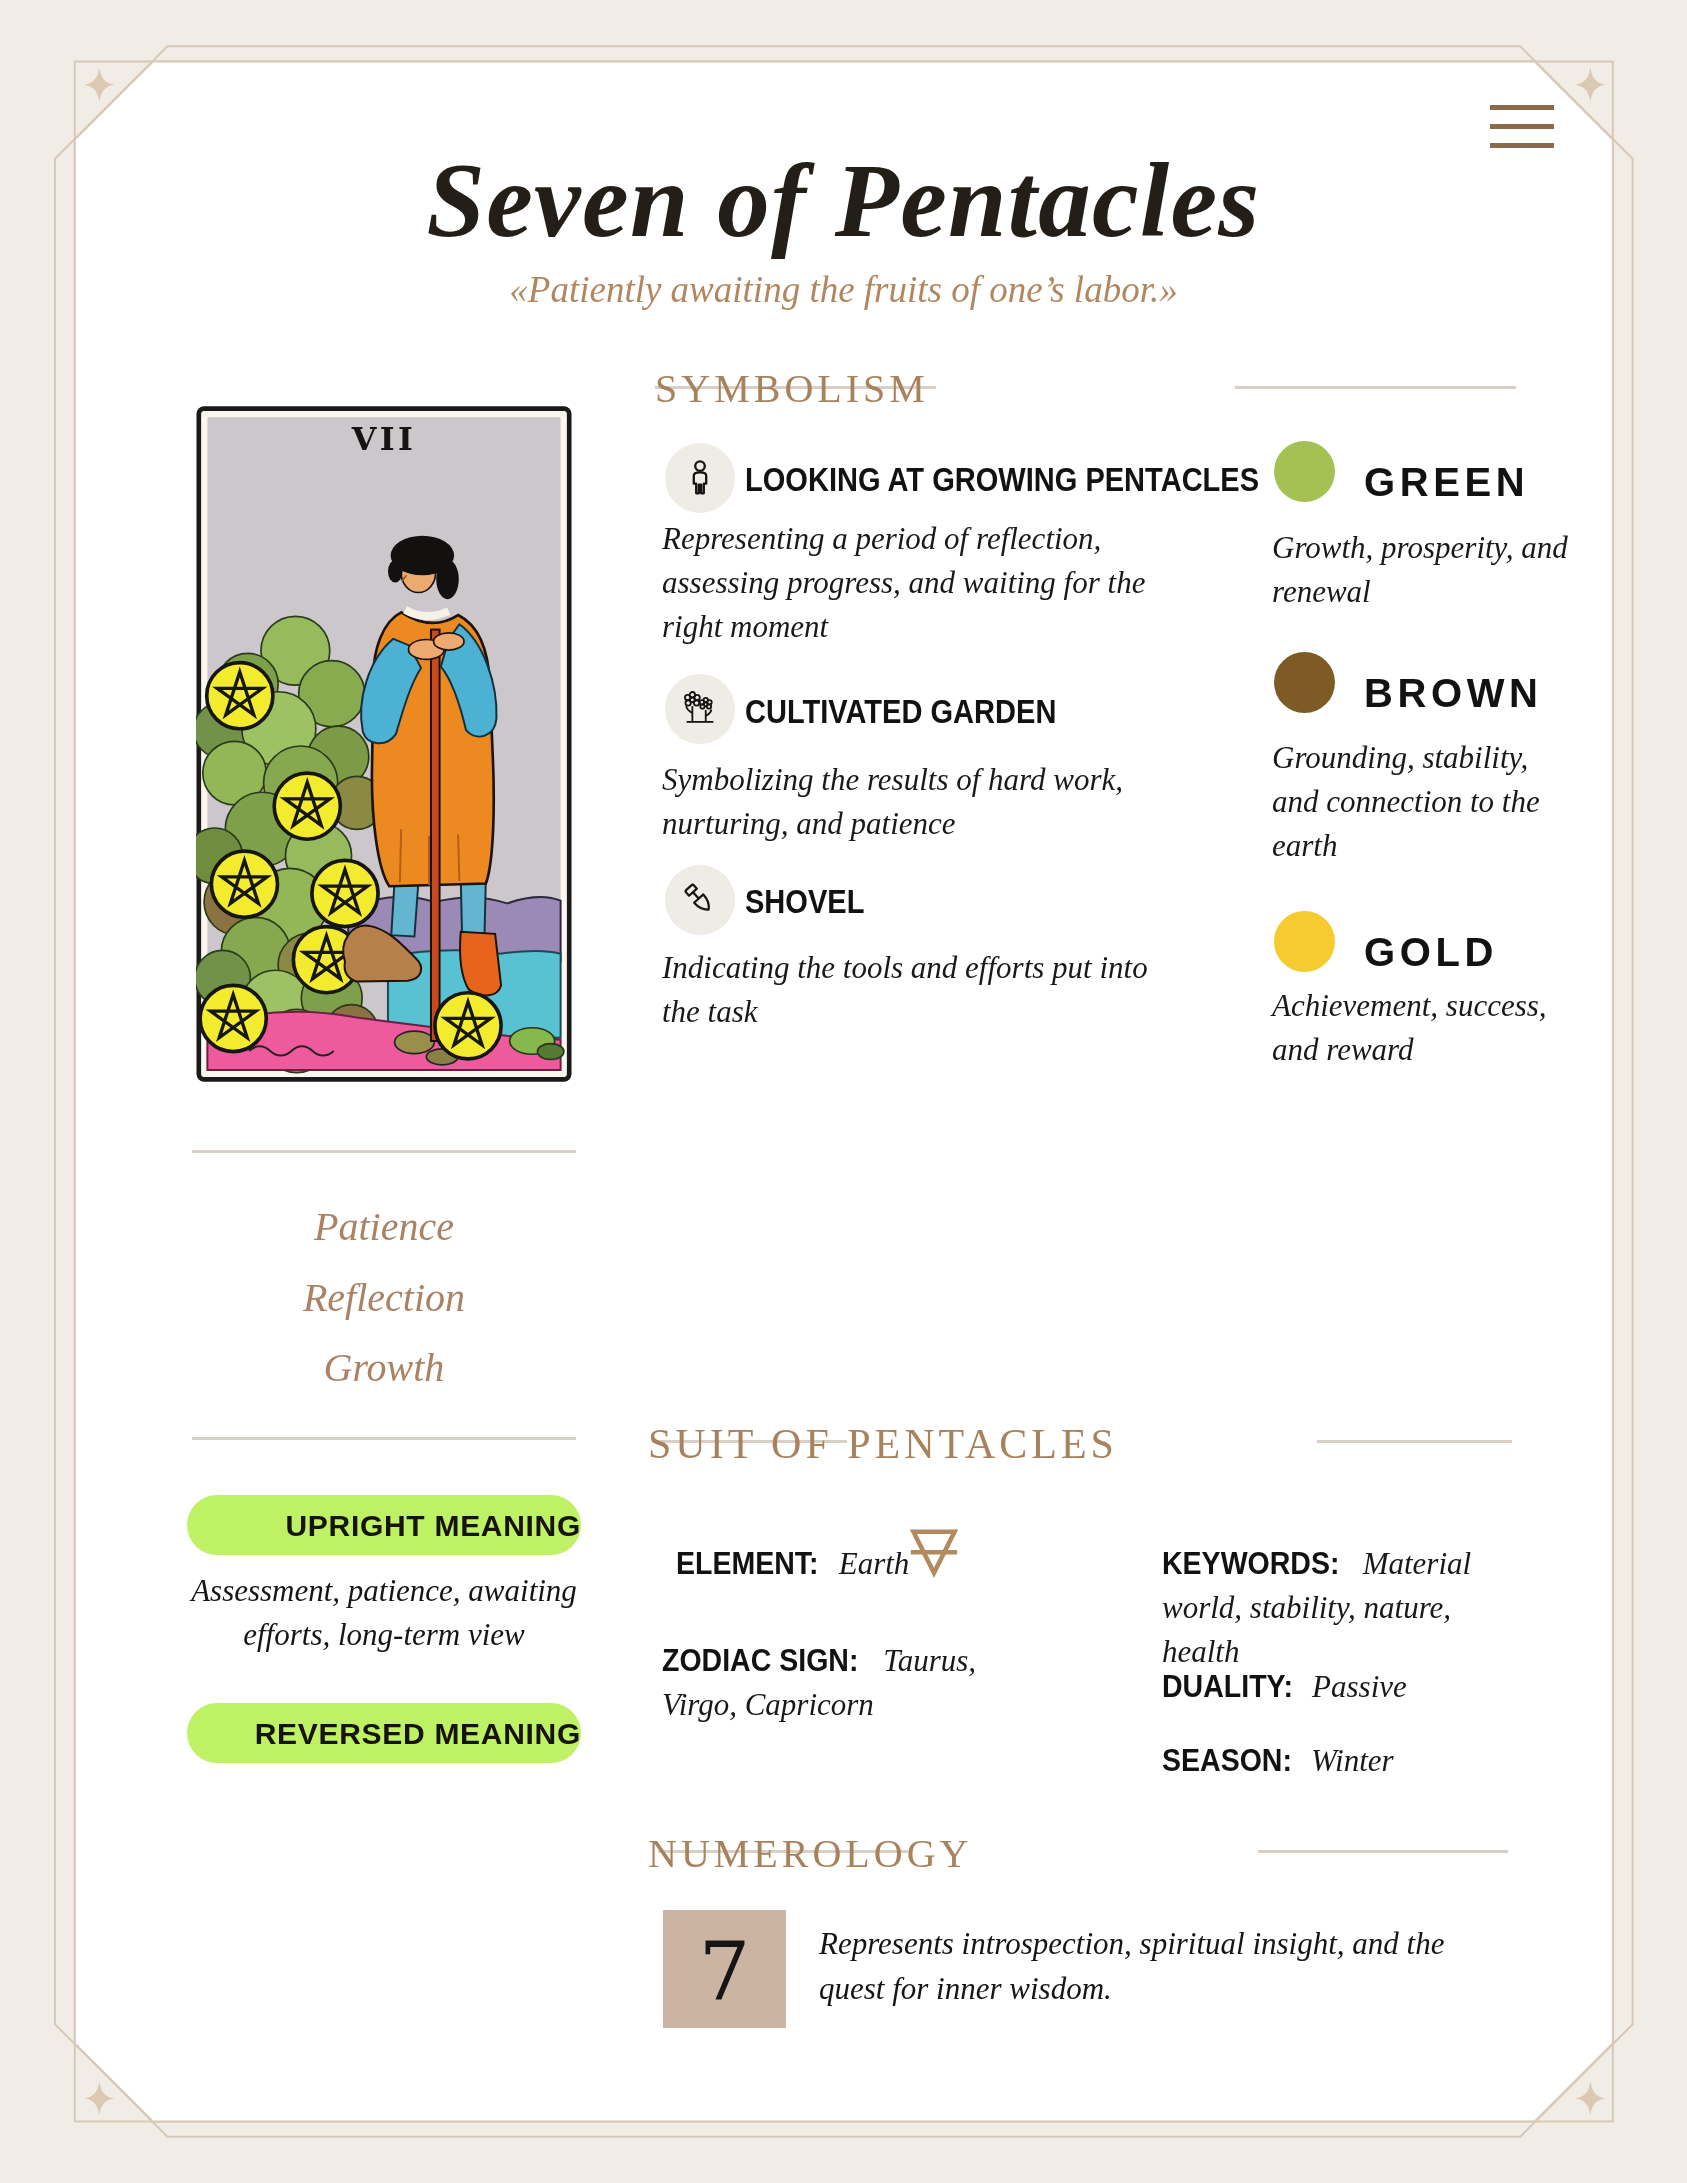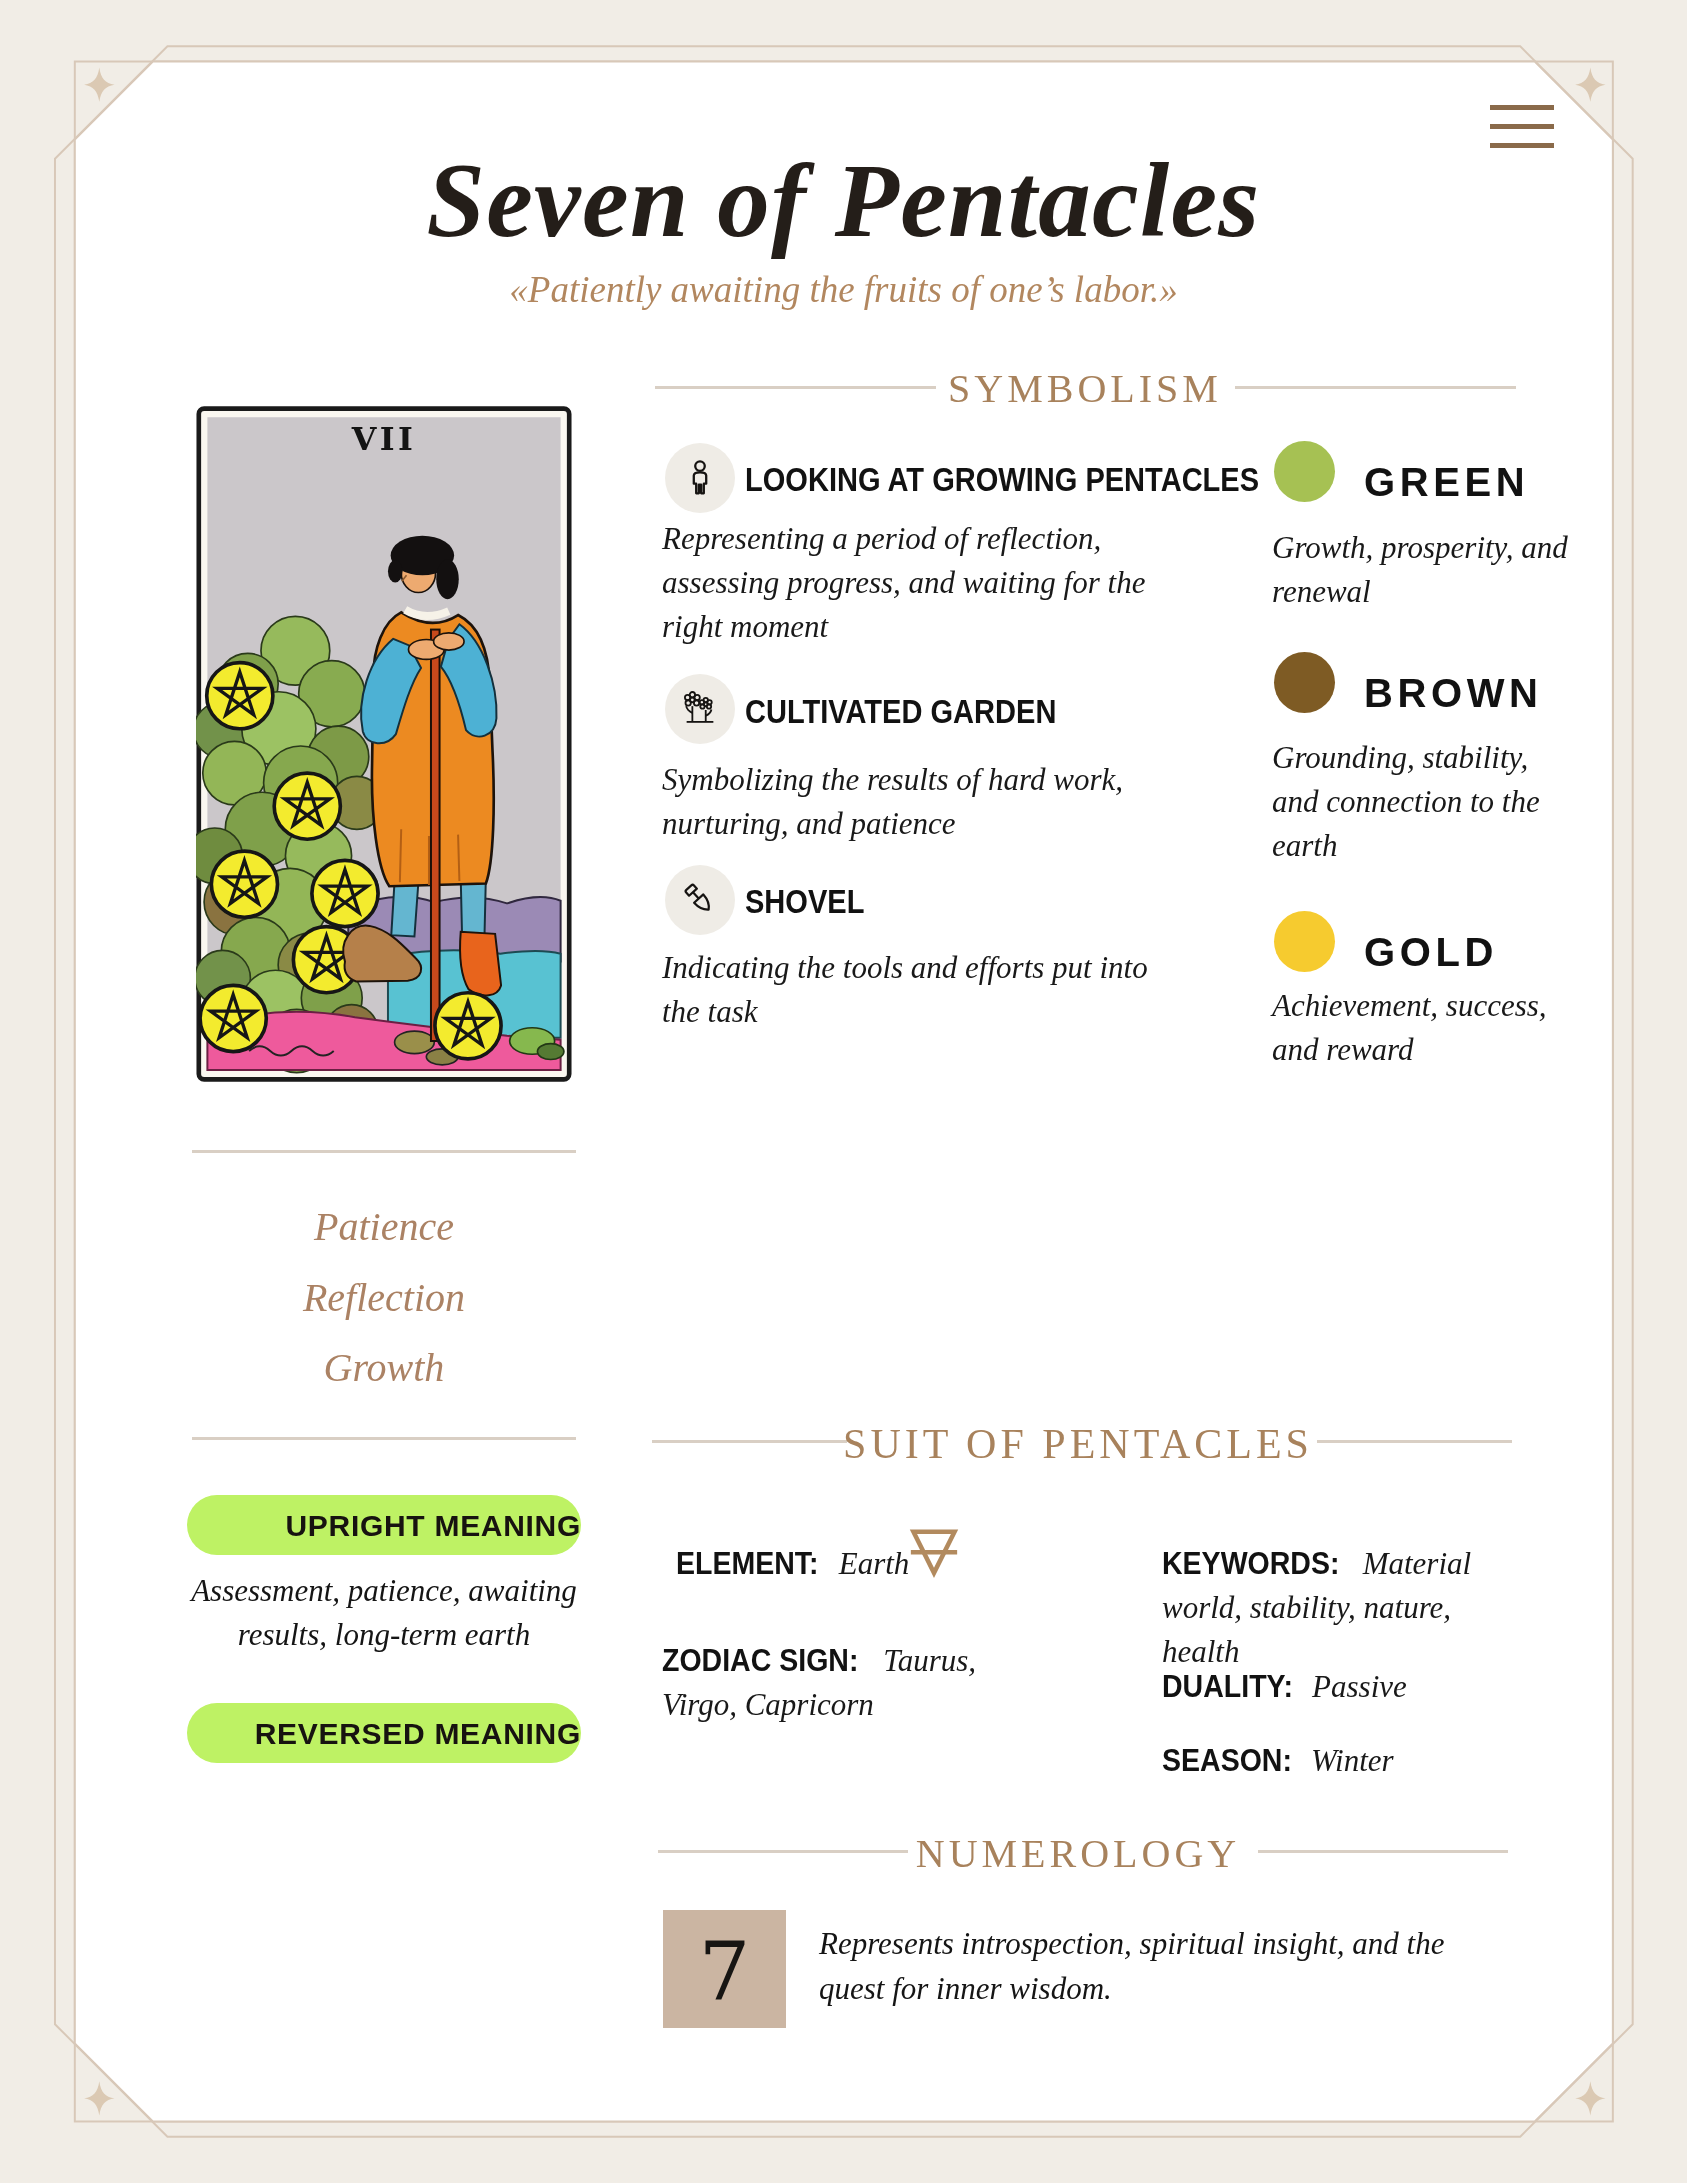--- a/index.html
+++ b/index.html
@@ -7,21 +7,21 @@
         font-family:"Liberation Serif",serif;color:#191919;padding-left:44px;}
   .abs{position:absolute;}
   .frame-svg{left:0;top:0;}
   
   .title{left:0;top:140px;width:1687px;text-align:center;font-family:"Liberation Serif",serif;
          font-style:italic;font-size:105px;font-weight:600;color:#241e19;letter-spacing:1.3px;}
   .subtitle{left:0;top:268px;width:1687px;text-align:center;font-style:italic;font-size:37px;color:#b2875f;}
   .menu{left:1490px;top:105px;width:73px;height:53px;cursor:pointer;}
   .menu span{display:block;width:64px;height:4.6px;background:#8a6a4a;margin:0 0 14.6px 0;}
   
-  .sec-head{font-size:40px;color:#a8825c;letter-spacing:4px;text-align:center;}
+  .sec-head{font-size:40px;color:#a8825c;letter-spacing:4px;}
   .rule{height:2.6px;background:#d9cfc4;}
   
   .keyword{width:384px;text-align:center;font-style:italic;font-size:40px;color:#ab8264;}
   .pill{width:394px;height:60px;border-radius:30px;background:#bef264;text-align:right;
         font-family:"Liberation Sans",sans-serif;font-weight:bold;font-size:30px;color:#171310;
         line-height:61px;letter-spacing:0.7px;}
   .mean-text{width:450px;text-align:center;font-style:italic;font-size:31px;line-height:44px;color:#151515;}
   
   .icon-circle{width:70px;height:70px;border-radius:50%;background:#efece6;display:flex;
                align-items:center;justify-content:center;}
@@ -161,21 +161,21 @@
     <ellipse cx="536" cy="976" rx="20" ry="12" fill="#557a33" stroke="#223815" stroke-width="2.5"></ellipse>
   </svg>
 
   <div class="abs rule" style="left:192px;top:1150px;width:384px;"></div>
   <div class="abs keyword" style="left:192px;top:1203px;">Patience</div>
   <div class="abs keyword" style="left:192px;top:1274px;">Reflection</div>
   <div class="abs keyword" style="left:192px;top:1344px;">Growth</div>
   <div class="abs rule" style="left:192px;top:1437px;width:384px;"></div>
 
   <div class="abs pill" style="left:187px;top:1495px;">UPRIGHT MEANING</div>
-  <div class="abs mean-text" style="left:159px;top:1569px;">Assessment, patience, awaiting results, long-term earth</div>
+  <div class="abs mean-text" style="left:159px;top:1569px;">Assessment, patience, awaiting efforts, long-term view</div>
   <div class="abs pill" style="left:187px;top:1703px;">REVERSED MEANING</div>
 
   <div class="abs rule" style="left:655px;top:386px;width:281px;"></div>
   <div class="abs sec-head" style="left:655px;top:365px;width:860px;">SYMBOLISM</div>
   <div class="abs rule" style="left:1235px;top:386px;width:281px;"></div>
 
   <div class="abs icon-circle" style="left:665px;top:443px;">
     <svg width="42" height="42" viewBox="0 0 44 44">
       <g fill="none" stroke="#161412" stroke-width="2.4" stroke-linejoin="round">
         <circle cx="22" cy="9.5" r="5"></circle>

